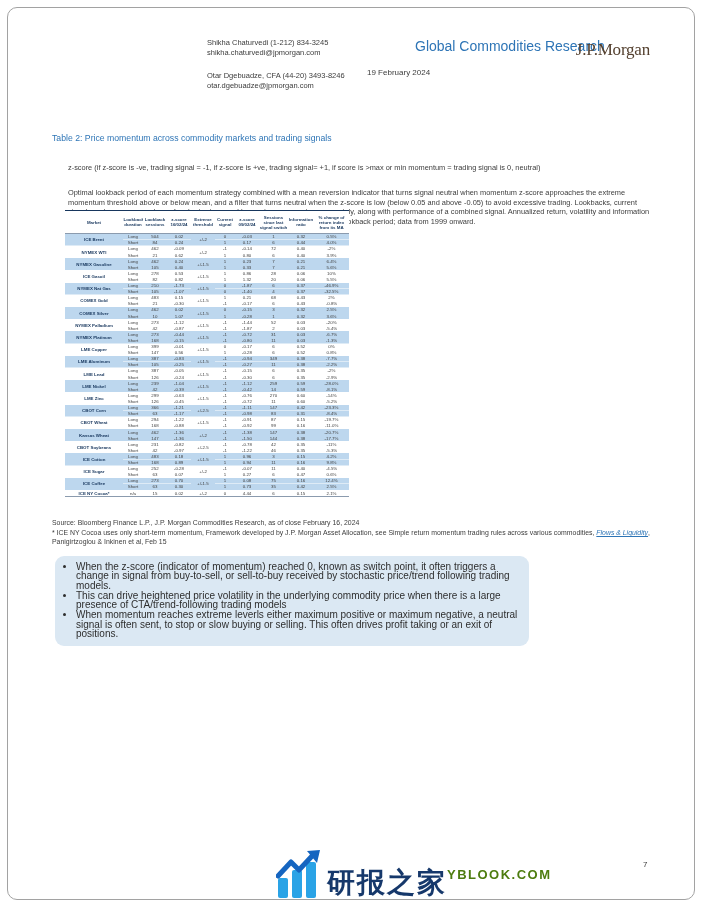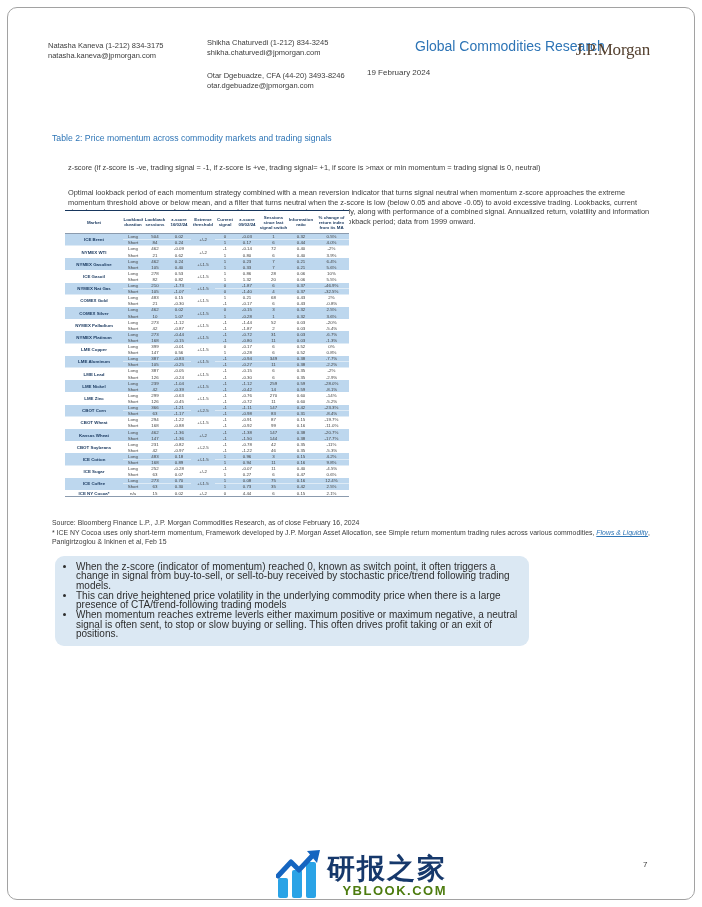--- a/index.html
+++ b/index.html
@@ -47,35 +47,31 @@
 
   
   .callout{position:absolute;left:55px;top:556px;width:456px;background:#dbe8f3;border-radius:9px;padding:6px 10px 7px 8px;}
   .callout ul{margin:0;padding-left:13px;}
   .callout li{font-size:10px;line-height:9.3px;color:#2e2e2e;margin-bottom:1px;}
 
   
   .page-number{position:absolute;left:643px;top:860px;font-size:8px;color:#3c3c3c;}
   .watermark{position:absolute;left:276px;top:850px;display:flex;align-items:flex-end;}
   .wm-icon{width:44px;height:48px;margin-right:7px;}
-  .wm-text{display:flex;flex-direction:column;text-align:right;}
+  .wm-text{display:flex;}
   .wm-title{font-size:28px;line-height:30px;font-weight:bold;color:#16386b;letter-spacing:2px;}
   .wm-domain{font-size:13px;line-height:14px;color:#4d7c0f;letter-spacing:1.5px;font-weight:bold;}
 </style>
 </head>
 <body>
 
 <div class="page-border"></div>
 
 <div class="contact-col col1">
   <div class="gap3"></div>
-  <div class="block">
-    <div>Natasha Kaneva  (1-212) 834-3175</div>
-    <div>natasha.kaneva@jpmorgan.com</div>
-  </div>
 </div>
 
 <div class="contact-col col2">
   <div class="block">
     <div>Shikha Chaturvedi  (1-212) 834-3245</div>
     <div>shikha.chaturvedi@jpmorgan.com</div>
   </div>
   <div class="gap13"></div>
   <div class="block">
     <div>Otar Dgebuadze, CFA  (44-20) 3493-8246</div>

